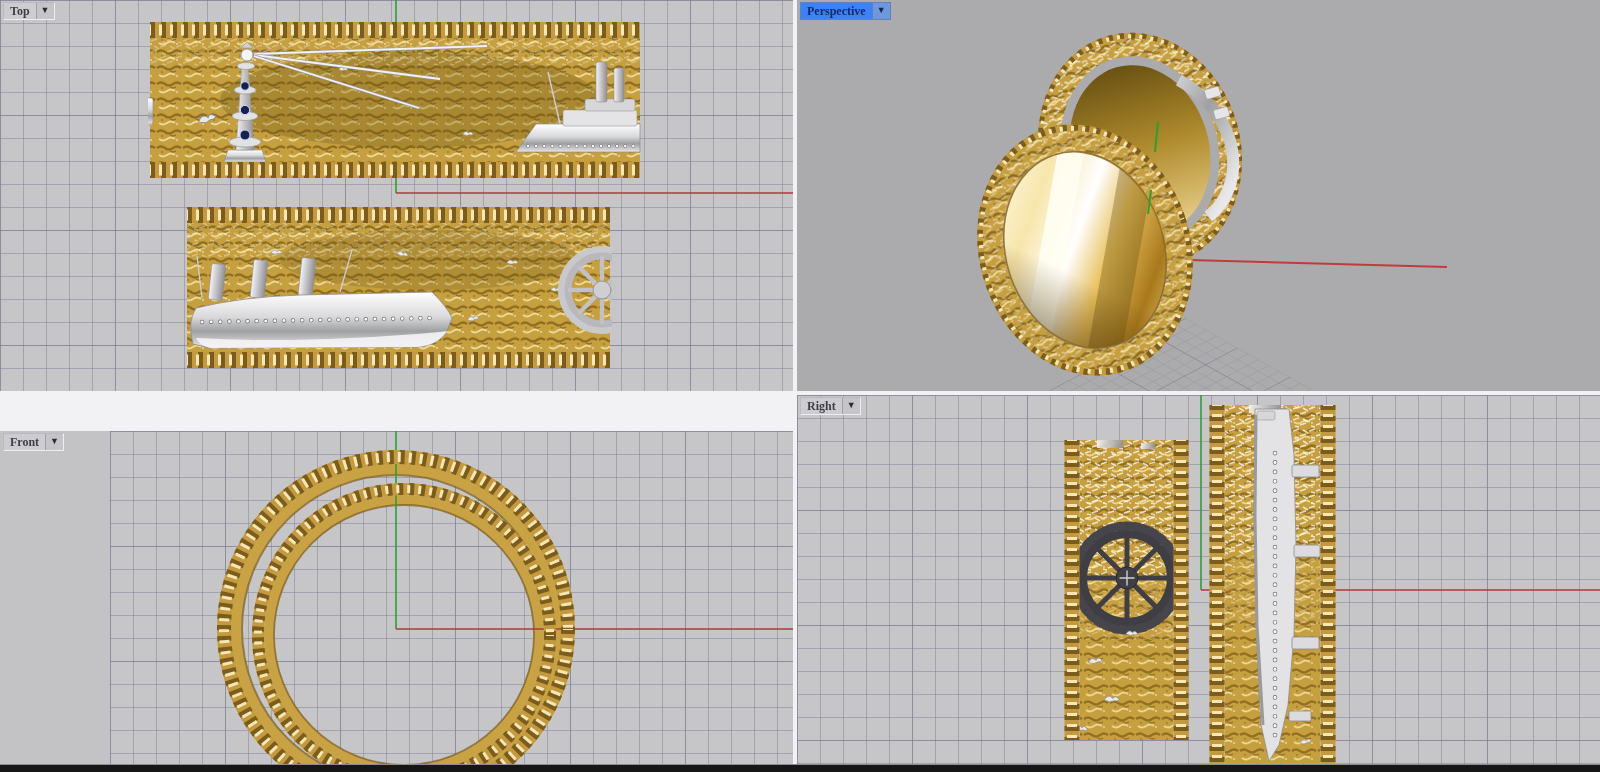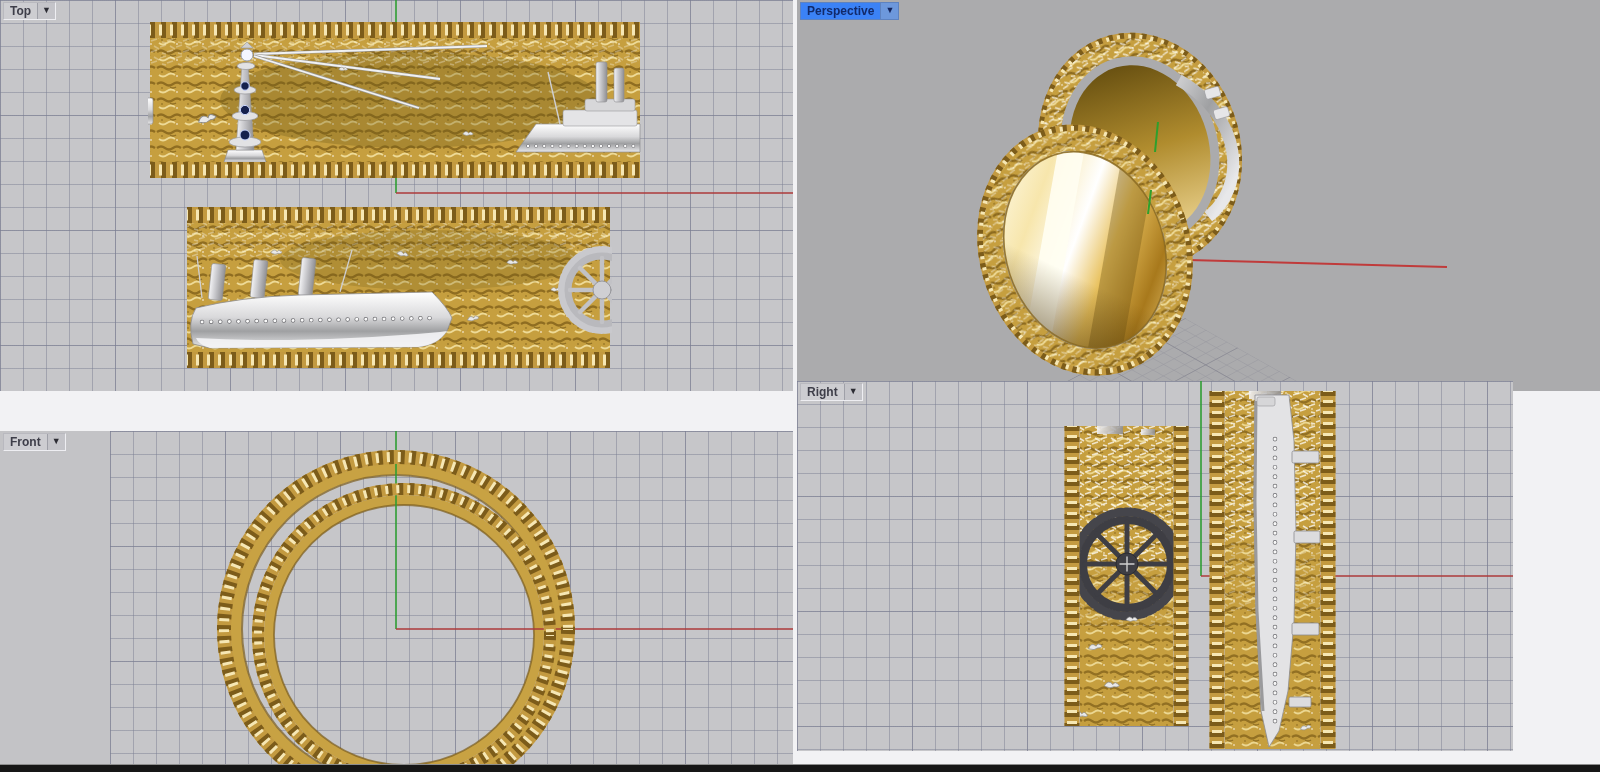--- a/index.html
+++ b/index.html
@@ -1,22 +1,22 @@
 <!DOCTYPE html>
 <html><head>
 <meta charset="utf-8">
 <style>
   html,body{margin:0;padding:0;background:#f2f2f4;}
   .stage{position:relative;width:1600px;height:772px;overflow:hidden;background:#f2f2f4;
-         font-family:Liberation Sans, sans-serif;}
+         font-family:Liberation Serif, serif;}
   .viewport{position:absolute;overflow:hidden;}
   #vp-top{left:0;top:0;width:793px;height:391px;}
   #vp-persp{left:797px;top:0;width:803px;height:391px;background:#ababad;}
   #vp-front{left:0;top:395px;width:793px;height:370px;background:#c3c3c6;margin-top:36px;}
-  #vp-right{left:797px;top:381px;width:716px;height:370px;}
+  #vp-right{left:797px;top:395px;width:803px;height:370px;}
   .gridbg{position:absolute;inset:0;background-color:#c6c6c9;
     background-image:
       linear-gradient(to right, rgba(125,128,148,0.50) 1px, transparent 1px),
       linear-gradient(to bottom, rgba(125,128,148,0.50) 1px, transparent 1px),
       linear-gradient(to right, rgba(105,108,132,0.45) 1px, transparent 1px),
       linear-gradient(to bottom, rgba(105,108,132,0.45) 1px, transparent 1px);
     background-size:23px 23px,23px 23px,115px 115px,115px 115px;}
   #vp-front .gridbg{left:110px;}
   .scene{position:absolute;inset:0;}
   .vtab{position:absolute;left:3px;top:2px;display:inline-flex;align-items:stretch;

